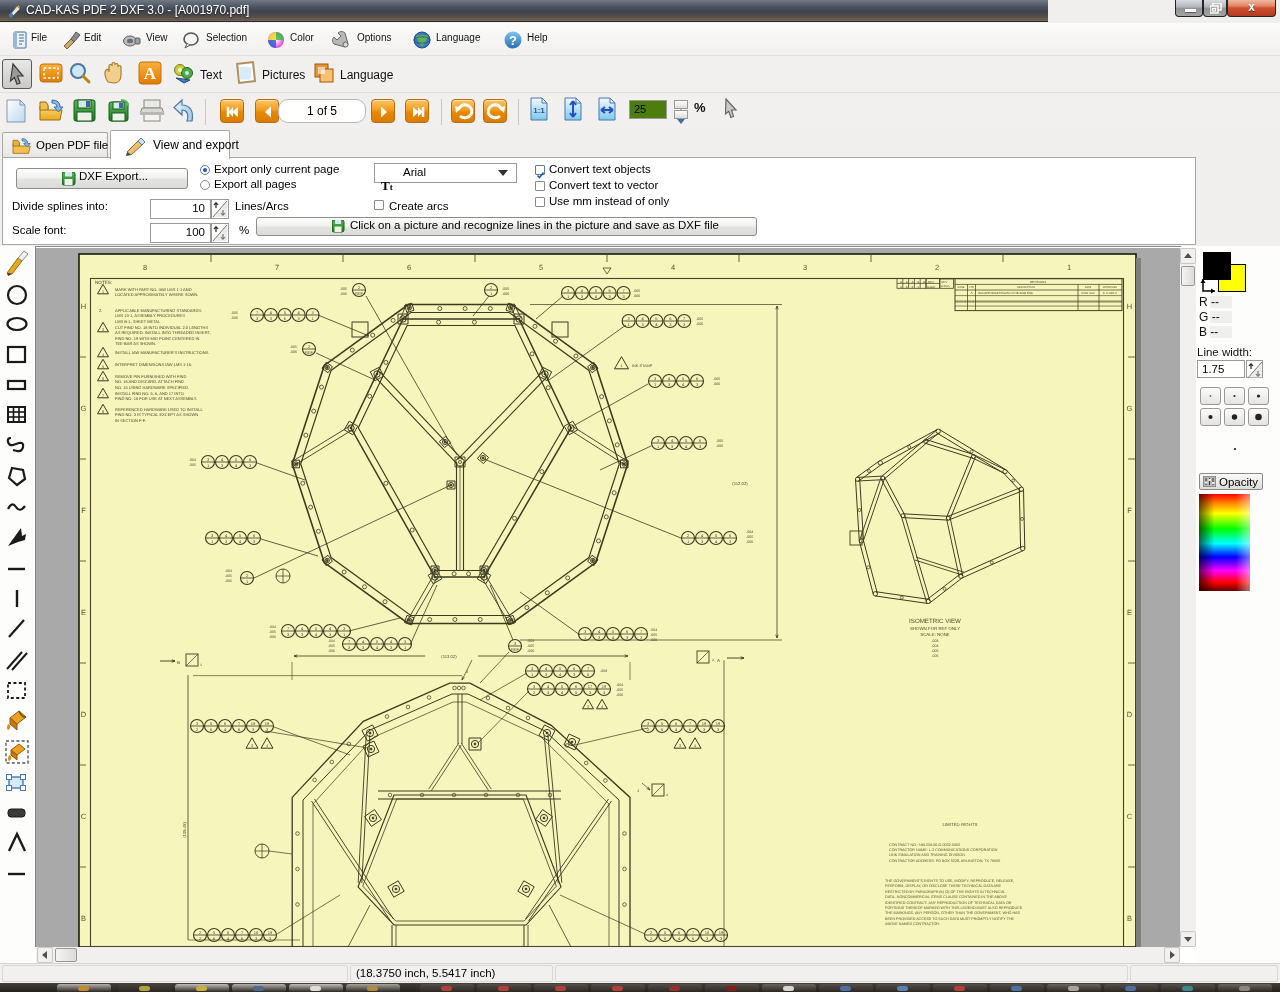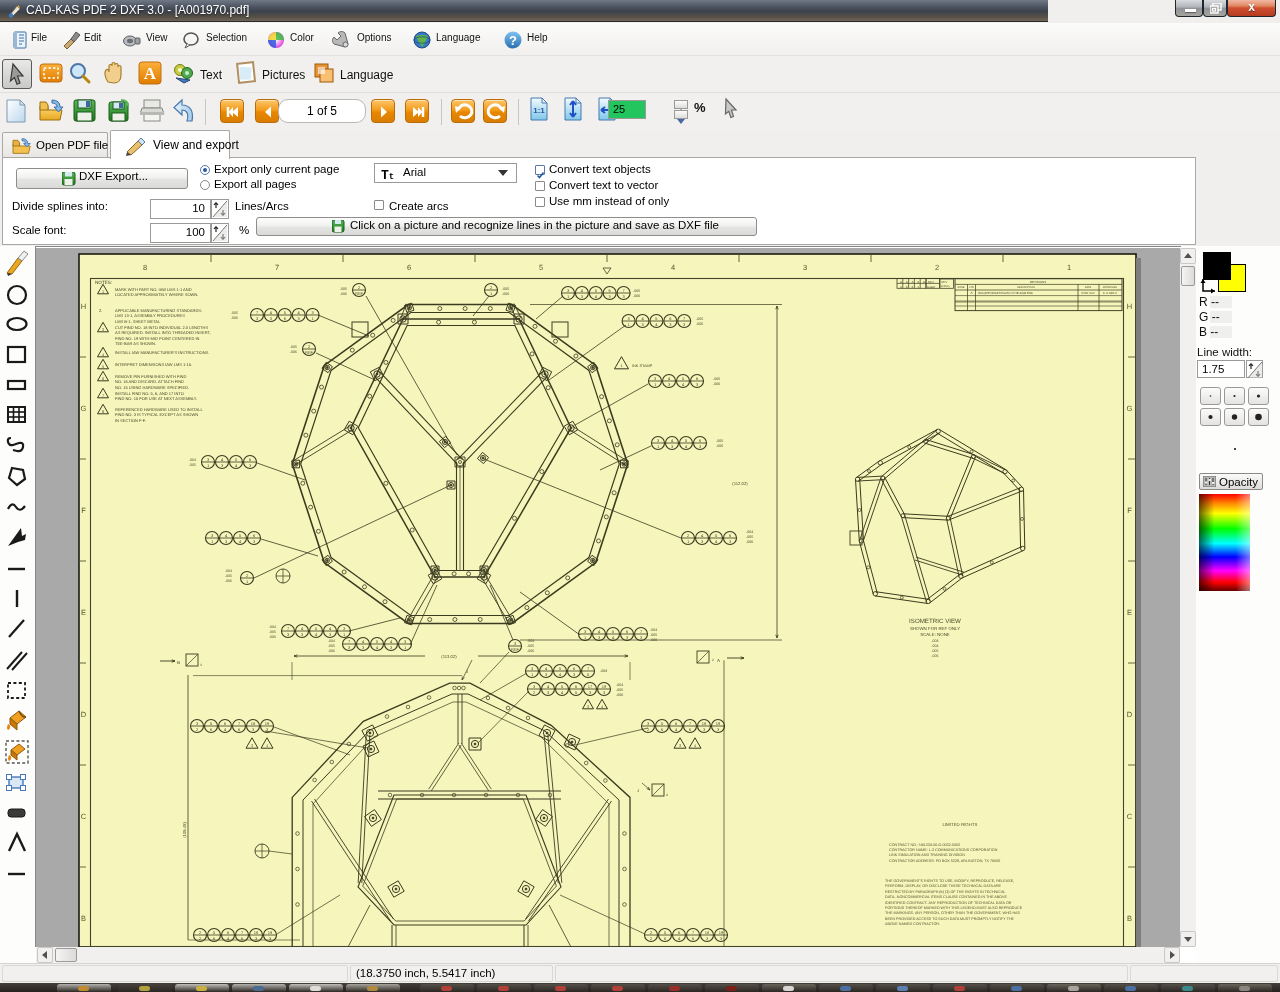--- a/index.html
+++ b/index.html
@@ -14,21 +14,21 @@
 #menubar{left:0;top:23px;width:1280px;height:33px;background:linear-gradient(180deg,#fbfbfa,#f1f0ee);border-bottom:1px solid #e2e1df}
 .mitem{position:absolute;top:9px;font-size:10px;color:#111}
 
 #tb1{left:0;top:57px;width:1280px;height:36px;background:#f1f0ee;border-bottom:1px solid #e0dfdd}
 #tb2{left:0;top:94px;width:1280px;height:36px;background:#f1f0ee}
 .tlabel{position:absolute;font-size:12px;color:#111}
 .sep{position:absolute;width:1px;background:#c8c7c5}
 .obtn{position:absolute;width:24px;height:24px;border-radius:4px;background:linear-gradient(180deg,#fcc66a 0%,#f49c1d 45%,#e88800 55%,#d97c00 100%);border:1px solid #b96d08;box-shadow:inset 0 1px 0 rgba(255,255,255,.5)}
 .obtn svg{position:absolute;left:0;top:0}
 #pagefield{left:278px;top:5px;width:88px;height:24px;background:#fff;border:1px solid #b8b8b6;border-radius:10px;font-size:12px;text-align:center;line-height:22px}
-#zoomfield{left:608px;top:6px;width:38px;height:19px;background:#22c55e;border:1px solid #9a9a98;font-size:11px;line-height:17px;padding-left:4px}
+#zoomfield{left:629px;top:6px;width:38px;height:19px;background:#4d7c0f;border:1px solid #9a9a98;font-size:11px;line-height:17px;padding-left:4px}
 .spinbtn{position:absolute;width:14px;height:9px;background:linear-gradient(180deg,#fdfdfd,#dcdcda);border:1px solid #9a9a98}
 
 #tabrow{left:0;top:130px;width:1280px;height:28px;background:#f0efed}
 #tab1{position:absolute;left:2px;top:2px;width:106px;height:26px;background:linear-gradient(180deg,#f6f5f3,#e8e6e3);border:1px solid #a9a8a6;border-bottom:none;border-radius:2px 2px 0 0;font-size:12px}
 #tab2{position:absolute;left:110px;top:0px;width:120px;height:29px;background:#fff;border:1px solid #a9a8a6;border-bottom:none;border-radius:2px 2px 0 0;font-size:12px;z-index:3}
 
 #panel{left:2px;top:157px;width:1194px;height:88px;background:#fff;border:1px solid #a9a8a6;z-index:2}
 #panel .lab{position:absolute;font-size:11.5px;color:#000}
 .btn{position:absolute;background:linear-gradient(180deg,#fdfdfd 0%,#f1f1f0 45%,#e4e4e2 55%,#dadad8 100%);border:1px solid #8e8d8b;border-radius:3px;font-size:11.5px}
 .field{position:absolute;background:#fff;border:1px solid #9a9a98;font-size:11.5px}
@@ -353,21 +353,21 @@
       <rect x="2.5" y="7" width="8" height="6" fill="#f0f0ea"></rect>
     </svg>
     <div class="lab" style="left:76px;top:12px">DXF Export...</div>
     <div class="radio" style="left:197px;top:7px;border-color:#5878a8">
       <div style="position:absolute;left:2px;top:2px;width:4px;height:4px;border-radius:50%;background:#2858a8"></div>
     </div>
     <div class="lab" style="left:211px;top:5px">Export only current page</div>
     <div class="radio" style="left:197px;top:22px"></div>
     <div class="lab" style="left:211px;top:20px">Export all pages</div>
     <div class="field" style="left:371px;top:5px;width:143px;height:20px"></div>
-    <div class="lab" style="left:378px;top:10px;font-family:Liberation Mono, monospace;font-weight:bold;font-size:13px">T<span style="font-size:9px">t</span></div>
+    <div class="lab" style="left:378px;top:20px;font-family:Liberation Serif, serif;font-weight:bold;font-size:13px">T<span style="font-size:9px">t</span></div>
     <div class="lab" style="left:400px;top:8px">Arial</div>
     <svg class="abs" style="left:495px;top:12px" width="10" height="6" viewBox="0 0 10 6">
       <path d="M0 0 L10 0 L5 6 Z" fill="#333"></path>
     </svg>
     <div class="cb" style="left:532px;top:7px;border-color:#5878a8"><svg width="9" height="9" viewBox="0 0 9 9">
         <path d="M1.5 4.5 L3.5 6.5 L7.5 1.5" stroke="#2858a8" stroke-width="1.6" fill="none"></path>
       </svg></div>
     <div class="lab" style="left:546px;top:5px">Convert text objects</div>
     <div class="cb" style="left:532px;top:23px"></div>
     <div class="lab" style="left:546px;top:21px">Convert text to vector</div>

